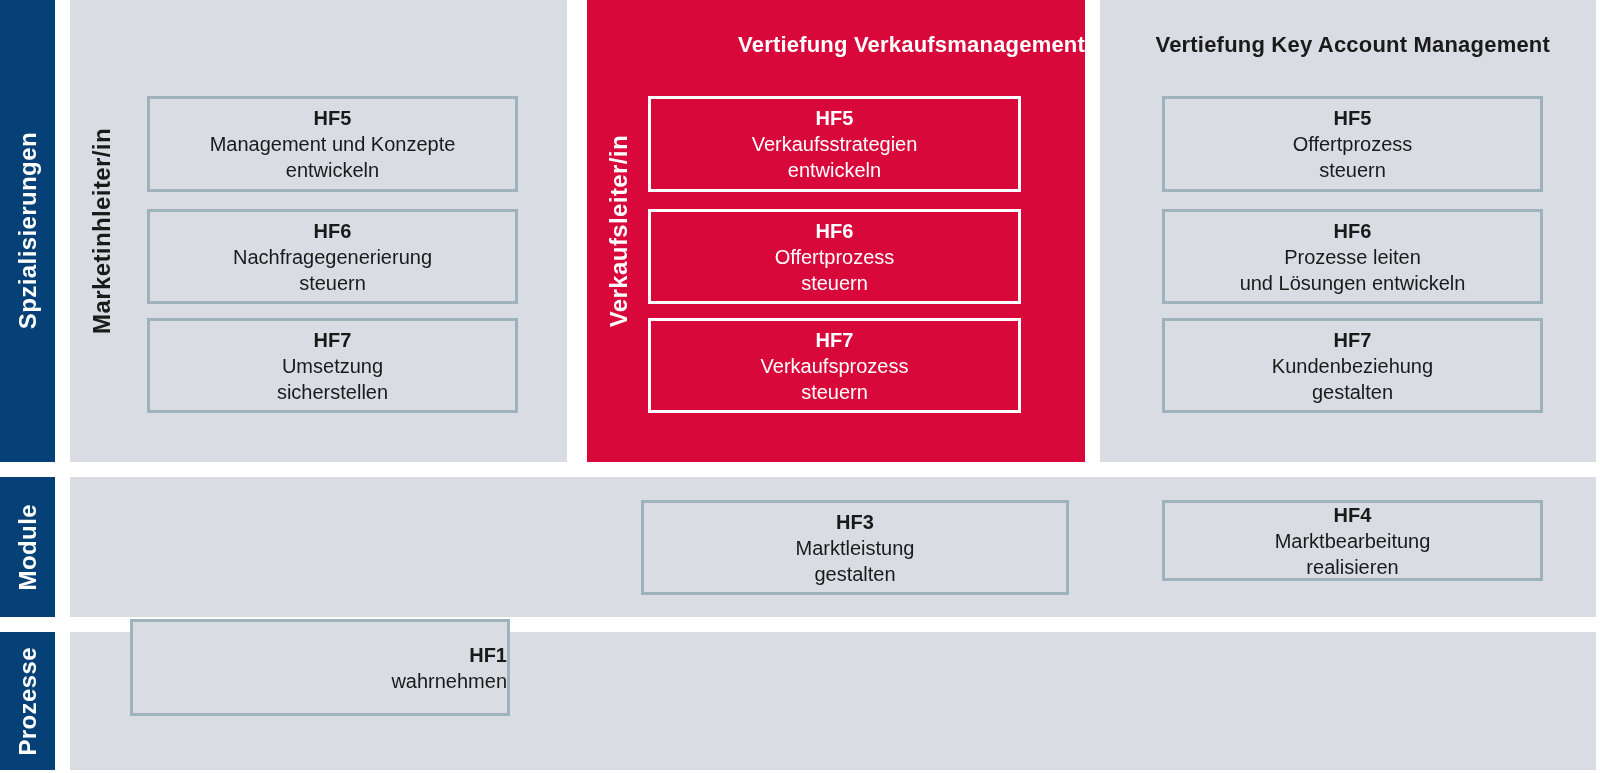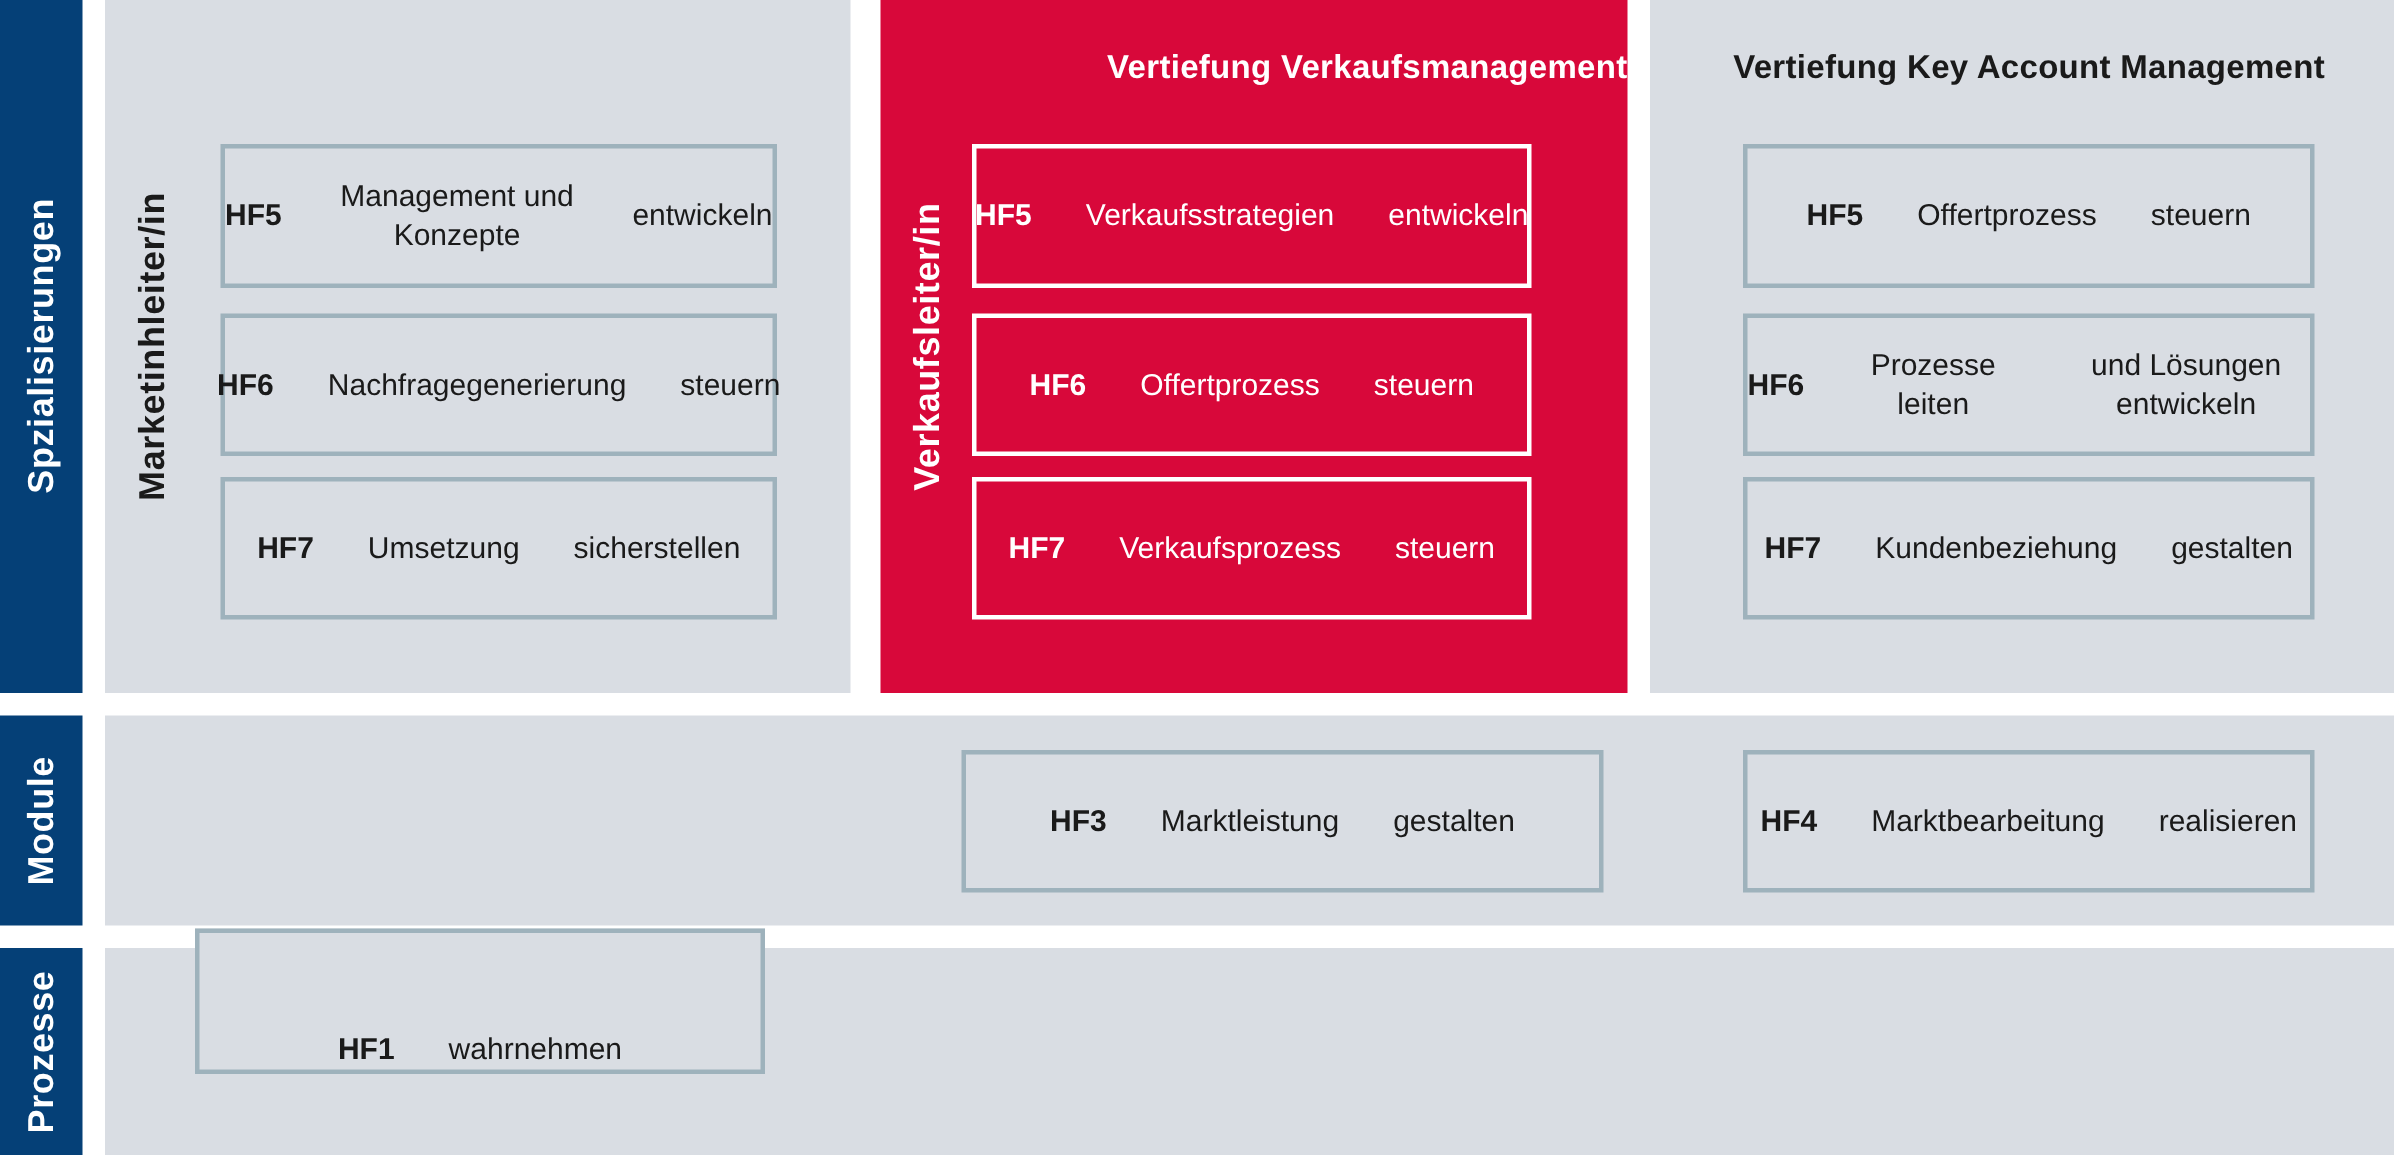--- a/index.html
+++ b/index.html
@@ -30,24 +30,23 @@
   
   .col-title{
     position:absolute;top:31px;height:28px;line-height:28px;
     font-weight:bold;font-size:22px;text-align:right;letter-spacing:0.2px;
   }
   .col-title.light{color:#ffffff;}
   .col-title.dark{color:#1a1a1a;}
   
   .hf-box{
     position:absolute;background:#d9dde3;border:3px solid #9eb2bc;
-    display:flex;align-items:center;justify-content:center;
+    display:flex;flex-direction:column;align-items:center;justify-content:center;
     text-align:center;font-size:20px;line-height:26px;color:#1a1a1a;
     box-sizing:border-box;
-    gap:36px;
   }
   .hf-box.red{background:#d8083a;border-color:#ffffff;color:#ffffff;}
   .hf-box .code{font-weight:bold;}
 </style>
 </head>
 <body>
 
 <div class="canvas">
 
   <div class="side-bar" style="top:0;height:462px;">
@@ -121,21 +120,21 @@
     <div>Kundenbeziehung</div>
     <div>gestalten</div>
   </div>
 
   <div class="panel" style="left:70px;top:477px;width:1526px;height:140px;"></div>
   <div class="hf-box" style="left:641px;top:500px;width:428px;height:95px;">
     <div class="code">HF3</div>
     <div>Marktleistung</div>
     <div>gestalten</div>
   </div>
-  <div class="hf-box" style="left:1162px;top:500px;width:381px;height:95px;">
+  <div class="hf-box" style="left:1162px;top:500px;width:381px;height:81px;">
     <div class="code">HF4</div>
     <div>Marktbearbeitung</div>
     <div>realisieren</div>
   </div>
 
   <div class="panel" style="left:70px;top:632px;width:1526px;height:138px;"></div>
   <div class="hf-box" style="left:130px;top:619px;width:380px;height:97px;align-items:flex-end;">
     <div class="code">HF1</div>
     <div>wahrnehmen</div>
   </div>

